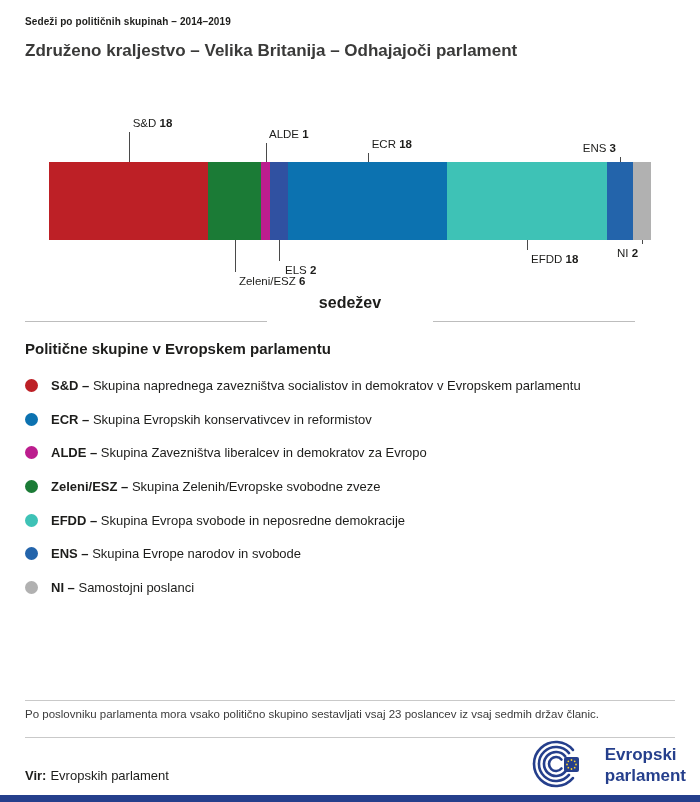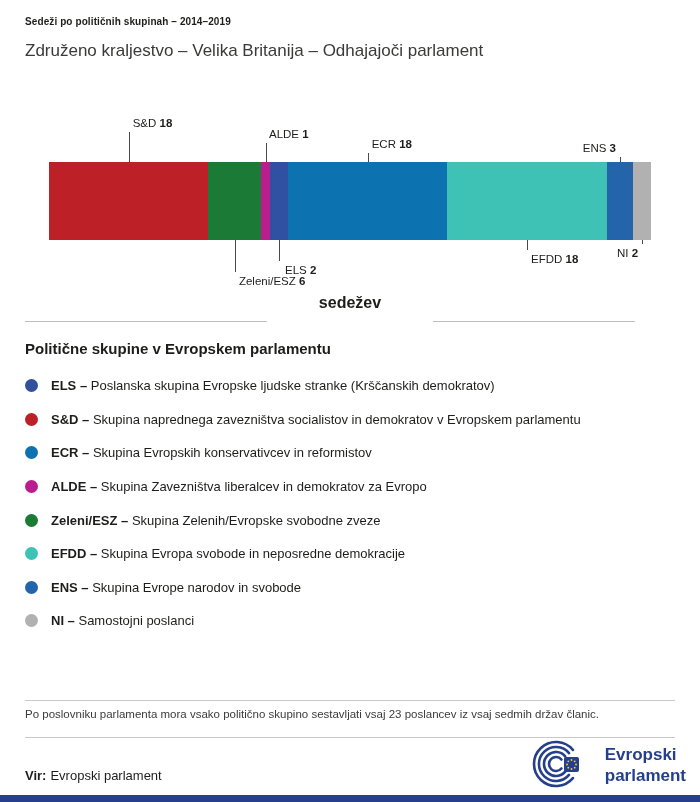--- a/index.html
+++ b/index.html
@@ -1,21 +1,21 @@
 <!DOCTYPE html>
 <html><head>
 <meta charset="utf-8">
 <style>
   html,body{margin:0;padding:0;background:#ffffff;}
   body{font-family:"Liberation Sans",sans-serif;}
   .page{position:relative;width:700px;height:802px;background:#ffffff;overflow:hidden;}
 
   .header{position:absolute;top:16px;left:25px;right:25px;}
   .title{font-size:10px;font-weight:bold;color:#1d1d1b;letter-spacing:.1px;}
-  .subtitle{font-size:17px;color:#3a3a39;margin-top:14px;}
+  .subtitle{font-size:17px;color:#3a3a39;margin-top:14px;font-weight:bold;}
 
   .chart{position:absolute;top:107px;left:25px;width:650px;height:190px;}
   .seg{position:absolute;}
   .leader{position:absolute;width:1px;background:#4a4a4a;}
   .seg-label{position:absolute;font-size:11.5px;color:#1d1d1b;white-space:nowrap;}
   .seg-label b{font-weight:bold;}
 
   .total-wrap{position:absolute;top:292px;left:0;width:700px;height:48px;text-align:center;color:#1d1d1b;}
   .tline{position:absolute;height:1px;background:#bdbdbd;top:29px;}
   .tline-left{left:25px;width:242px;}
@@ -86,24 +86,20 @@
     <div class="tline tline-right"></div>
     <div class="total-text">
       <div>sedežev</div>
     </div>
   </div>
 
   <div class="legend">
     <div class="legend-title">Politične skupine v Evropskem parlamentu</div>
     <ul id="legend-list">
         <li>
-          <span class="dot" style="background: rgb(49, 81, 158);"></span>
-          <span class="ltext"><b>ELS –</b><span> Poslanska skupina Evropske ljudske stranke (Krščanskih demokratov)</span></span>
-        </li>
-        <li>
           <span class="dot" style="background: rgb(189, 32, 38);"></span>
           <span class="ltext"><b>S&amp;D –</b><span> Skupina naprednega zavezništva socialistov in demokratov v Evropskem parlamentu</span></span>
         </li>
         <li>
           <span class="dot" style="background: rgb(12, 114, 176);"></span>
           <span class="ltext"><b>ECR –</b><span> Skupina Evropskih konservativcev in reformistov</span></span>
         </li>
         <li>
           <span class="dot" style="background: rgb(188, 29, 142);"></span>
           <span class="ltext"><b>ALDE –</b><span> Skupina Zavezništva liberalcev in demokratov za Evropo</span></span>
@@ -125,21 +121,21 @@
           <span class="ltext"><b>NI –</b><span> Samostojni poslanci</span></span>
         </li>
       </ul>
   </div>
 
   <div class="rule rule-top"></div>
   <div class="footnote">Po poslovniku parlamenta mora vsako politično skupino sestavljati vsaj 23 poslancev iz vsaj sedmih držav članic.</div>
   <div class="rule rule-bottom"></div>
 
   <div class="source">
-    <b>Vir:</b><span>Evropski parlament</span>
+    <b>Vir:</b><span>Evropskih parlament</span>
   </div>
 
   <div class="logo">
     <svg width="66" height="50" viewBox="0 0 66 50">
       <g fill="none" stroke="#253f8c" stroke-width="2.6" stroke-linecap="round">
         <path d="M 31.4 28.5 A 7 7 0 1 1 31.4 19.5"></path>
         <path d="M 35.2 31.7 A 12 12 0 1 1 35.2 16.3"></path>
         <path d="M 39.0 34.9 A 17 17 0 1 1 39.0 13.1"></path>
         <path d="M 42.9 38.1 A 22 22 0 1 1 42.9 9.9"></path>
       </g>

